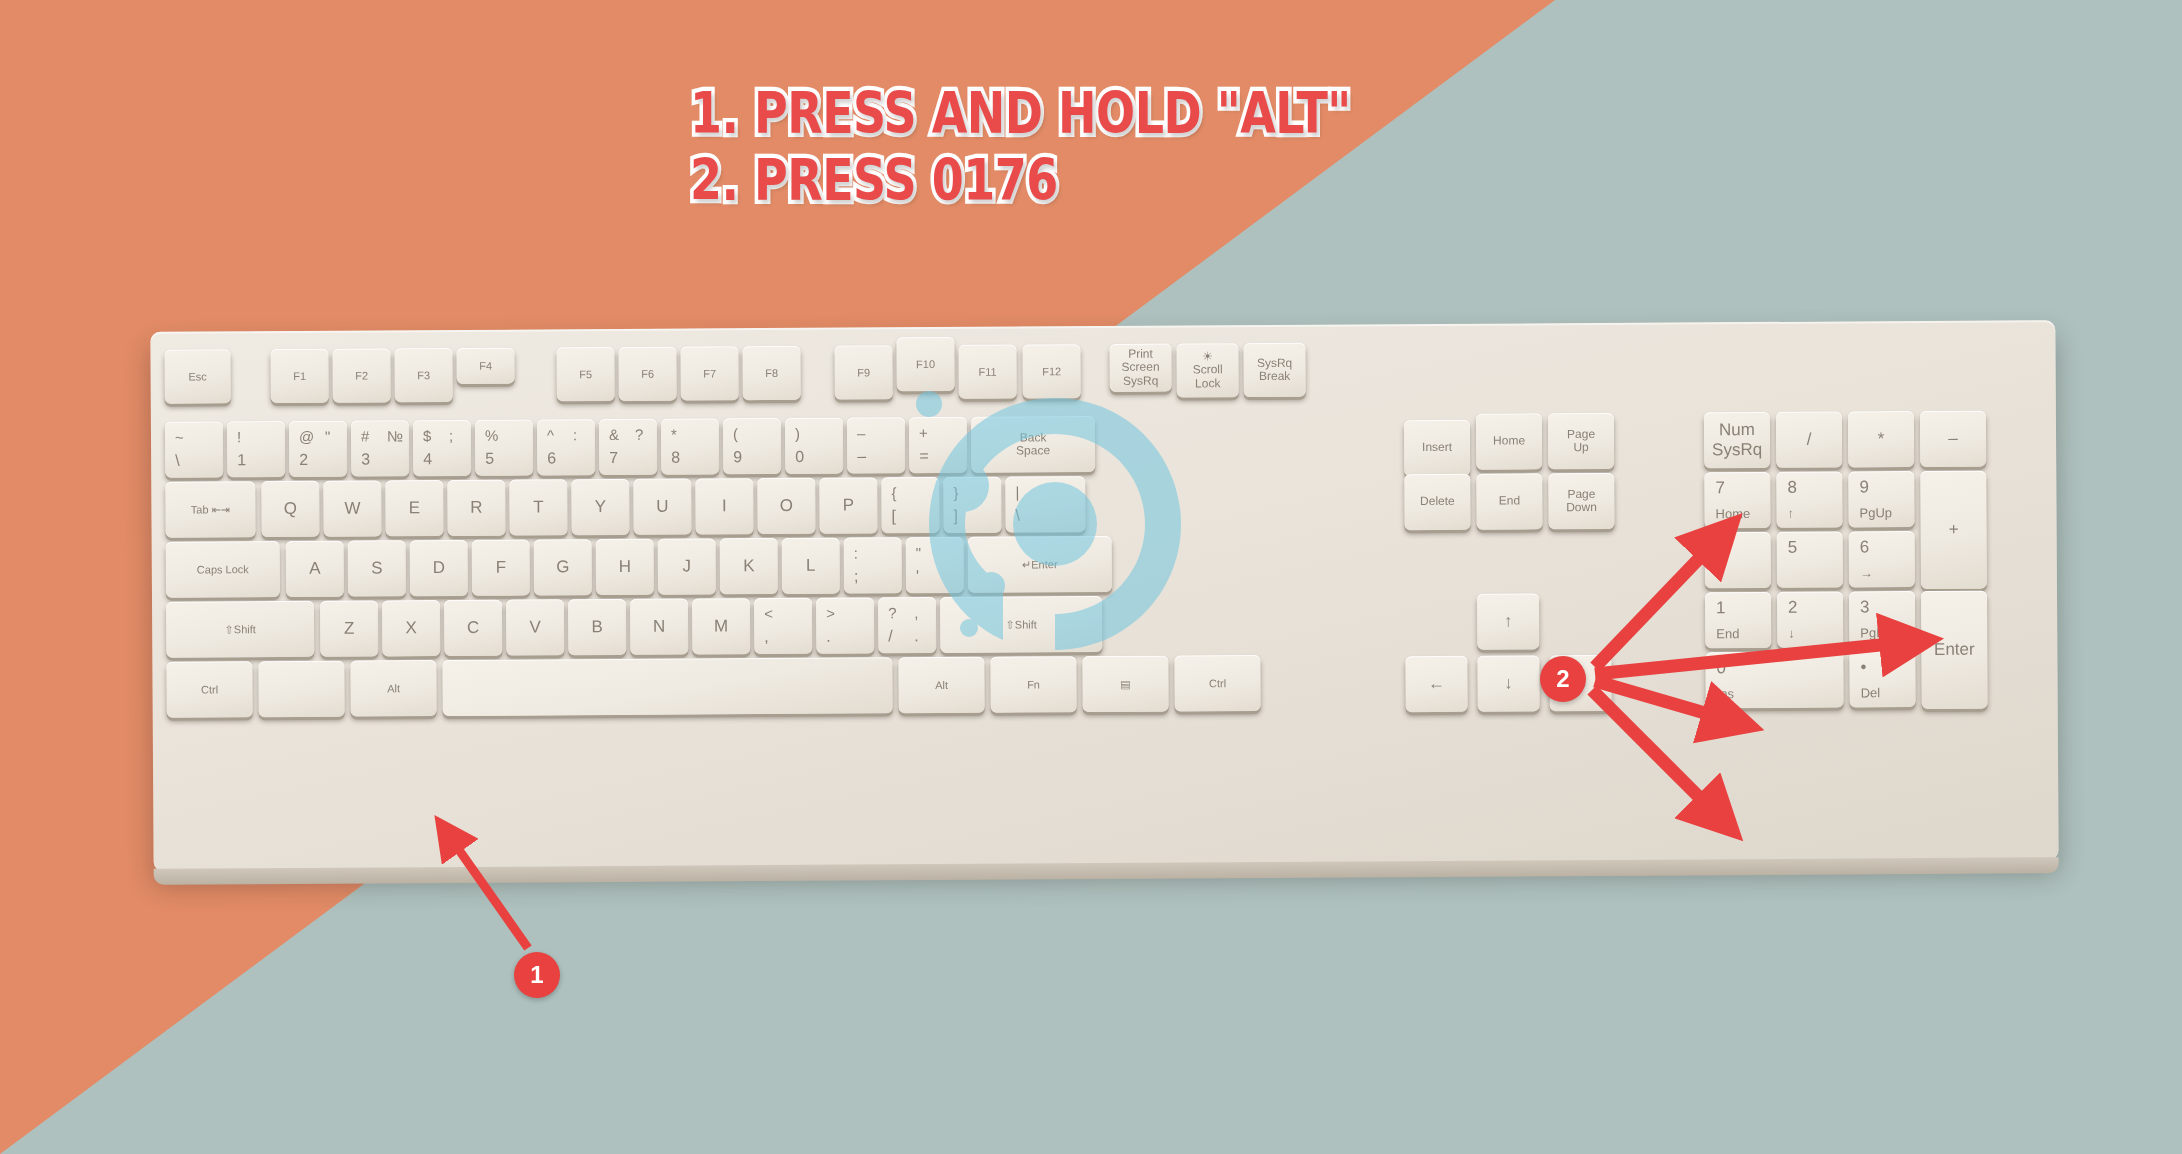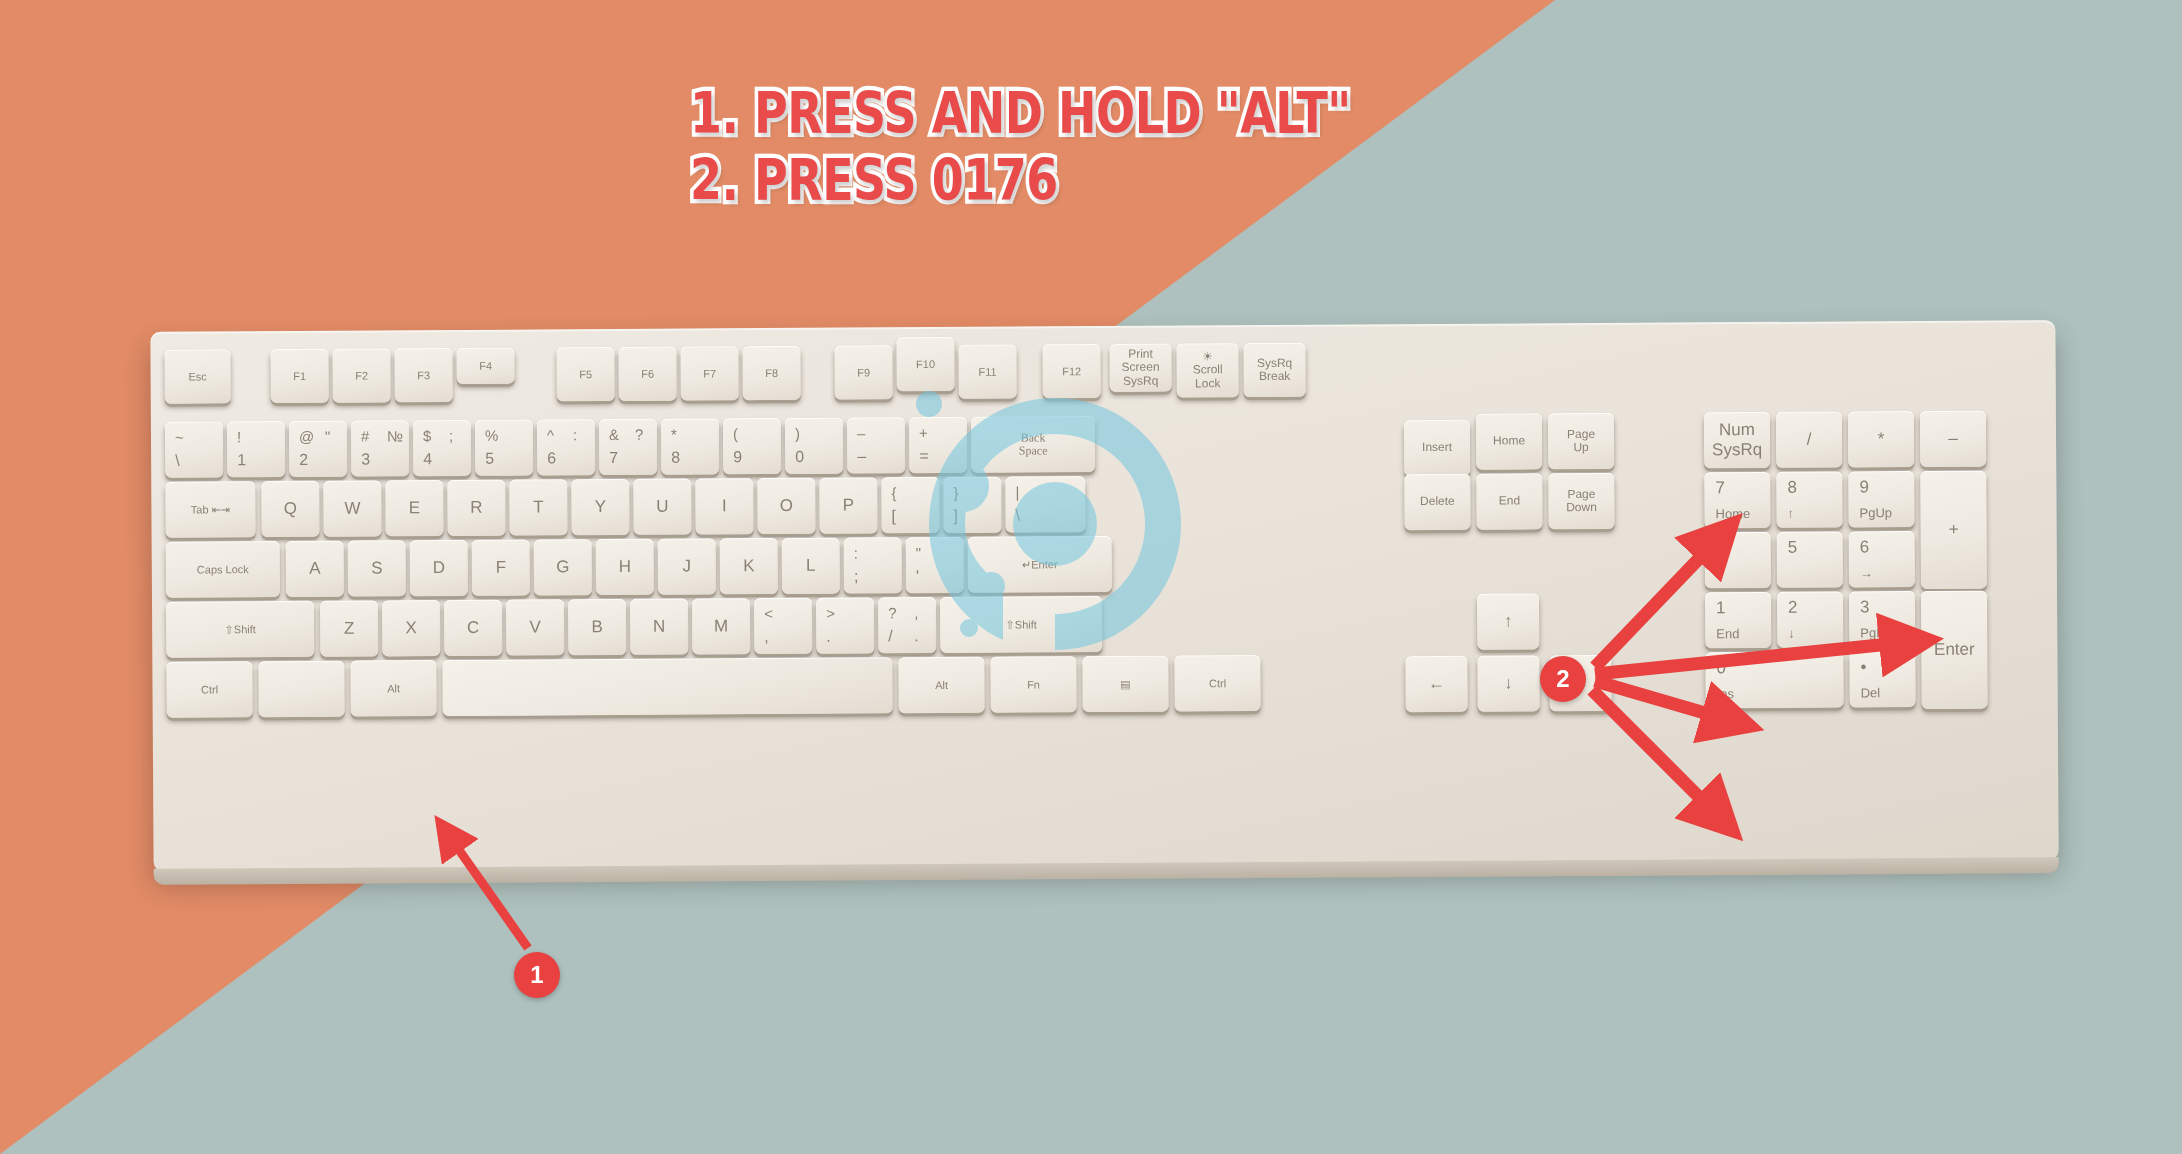--- a/index.html
+++ b/index.html
@@ -154,21 +154,21 @@
         </div>
         <div class="key small" style="left: 684px; top: 18px; width: 58px; height: 54px;">
           <span class="lab">F9</span>
         </div>
         <div class="key small" style="left: 746px; top: 10px; width: 58px; height: 54px;">
           <span class="lab">F10</span>
         </div>
         <div class="key small" style="left: 808px; top: 18px; width: 58px; height: 54px;">
           <span class="lab">F11</span>
         </div>
-        <div class="key small" style="left: 892px; top: 18px; width: 58px; height: 54px;">
+        <div class="key small" style="left: 872px; top: 18px; width: 58px; height: 54px;">
           <span class="lab">F12</span>
         </div>
         <div class="key tiny" style="left: 959px; top: 18px; width: 62px; height: 48px;">
           <span class="lab">Print
 Screen
 SysRq</span>
         </div>
         <div class="key tiny" style="left: 1026px; top: 18px; width: 62px; height: 54px;">
           <span class="lab"><span>☀</span><br>Scroll<br>Lock</span>
         </div>
@@ -226,21 +226,21 @@
           <span class="lo">0</span>
         </div>
         <div class="key dual" style="left: 696px; top: 90px; width: 58px; height: 56px;">
           <span class="up">–</span>
           <span class="lo">–</span>
         </div>
         <div class="key dual" style="left: 758px; top: 90px; width: 58px; height: 56px;">
           <span class="up">+</span>
           <span class="lo">=</span>
         </div>
-        <div class="key tiny" style="left: 820px; top: 90px; width: 124px; height: 56px; font-family: Liberation Serif, serif;">
+        <div class="key tiny" style="left: 820px; top: 90px; width: 124px; height: 56px;">
           <span class="lab">Back
 Space</span>
         </div>
         <div class="key small" style="left: 14px; top: 150px; width: 90px; height: 56px;">
           <span class="lab">Tab <span>⇤⇥</span></span>
         </div>
         <div class="key big" style="left: 110px; top: 150px; width: 58px; height: 56px;">
           <span class="lab">Q</span>
         </div>
         <div class="key big" style="left: 172px; top: 150px; width: 58px; height: 56px;">

